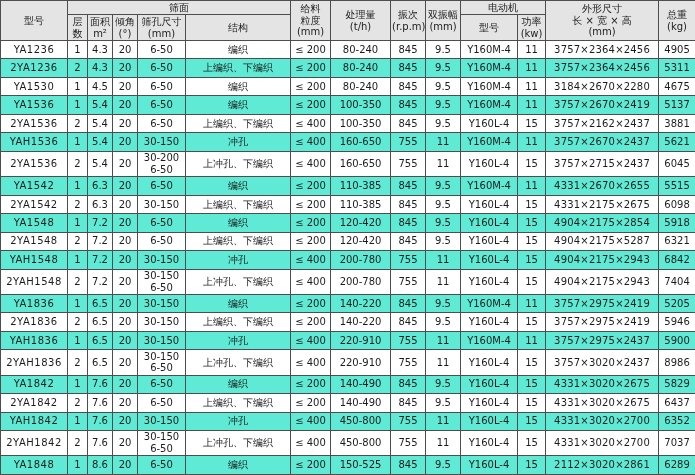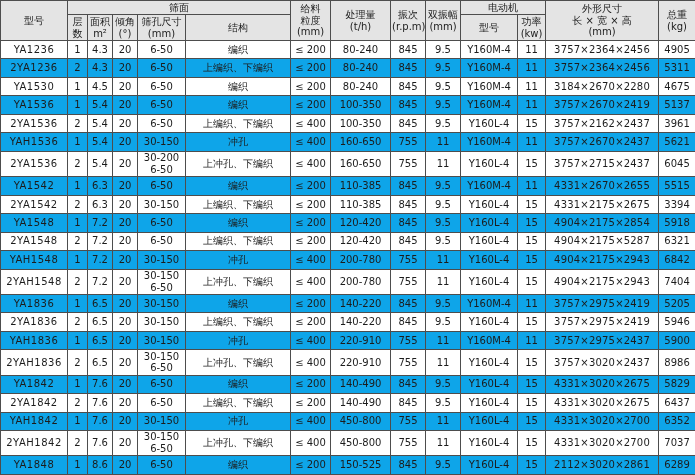--- a/index.html
+++ b/index.html
@@ -32,21 +32,21 @@
     overflow: hidden;
   }
   table.spec thead th {
     background: #e4e4e4;
     font-weight: normal;
     font-size: 10px;
   }
   table.spec thead tr.h1 { height: 14px; }
   table.spec thead tr.h2 { height: 26px; }
   table.spec tbody tr { height: 18px; background: #ffffff; }
-  table.spec tbody tr.stripe { background: #0ea5e9; padding-left: 7px; }
+  table.spec tbody tr.stripe { background: #5eead4; padding-left: 7px; }
   table.spec td.c0 { letter-spacing: 0.5px; }
   table.spec td.c12 { letter-spacing: 0.2px; }
 </style>
 </head>
 <body>
 
 <div id="spec-table-wrap">
   <table class="spec">
     <colgroup>
       <col style="width:67px">
@@ -171,21 +171,21 @@
           <td class="c3">20</td>
           <td class="c4">6-50</td>
           <td class="c5">上编织、下编织</td>
           <td class="c6">≤ 400</td>
           <td class="c7">100-350</td>
           <td class="c8">845</td>
           <td class="c9">9.5</td>
           <td class="c10">Y160L-4</td>
           <td class="c11">15</td>
           <td class="c12">3757×2162×2437</td>
-          <td class="c13">3961</td>
+          <td class="c13">3881</td>
         </tr>
         <tr class="stripe">
           <td class="c0">YAH1536</td>
           <td class="c1">1</td>
           <td class="c2">5.4</td>
           <td class="c3">20</td>
           <td class="c4">30-150</td>
           <td class="c5">冲孔</td>
           <td class="c6">≤ 400</td>
           <td class="c7">160-650</td>
@@ -236,21 +236,21 @@
           <td class="c3">20</td>
           <td class="c4">30-150</td>
           <td class="c5">上编织、下编织</td>
           <td class="c6">≤ 200</td>
           <td class="c7">110-385</td>
           <td class="c8">845</td>
           <td class="c9">9.5</td>
           <td class="c10">Y160L-4</td>
           <td class="c11">15</td>
           <td class="c12">4331×2175×2675</td>
-          <td class="c13">3394</td>
+          <td class="c13">6098</td>
         </tr>
         <tr class="stripe">
           <td class="c0">YA1548</td>
           <td class="c1">1</td>
           <td class="c2">7.2</td>
           <td class="c3">20</td>
           <td class="c4">6-50</td>
           <td class="c5">编织</td>
           <td class="c6">≤ 200</td>
           <td class="c7">120-420</td>

